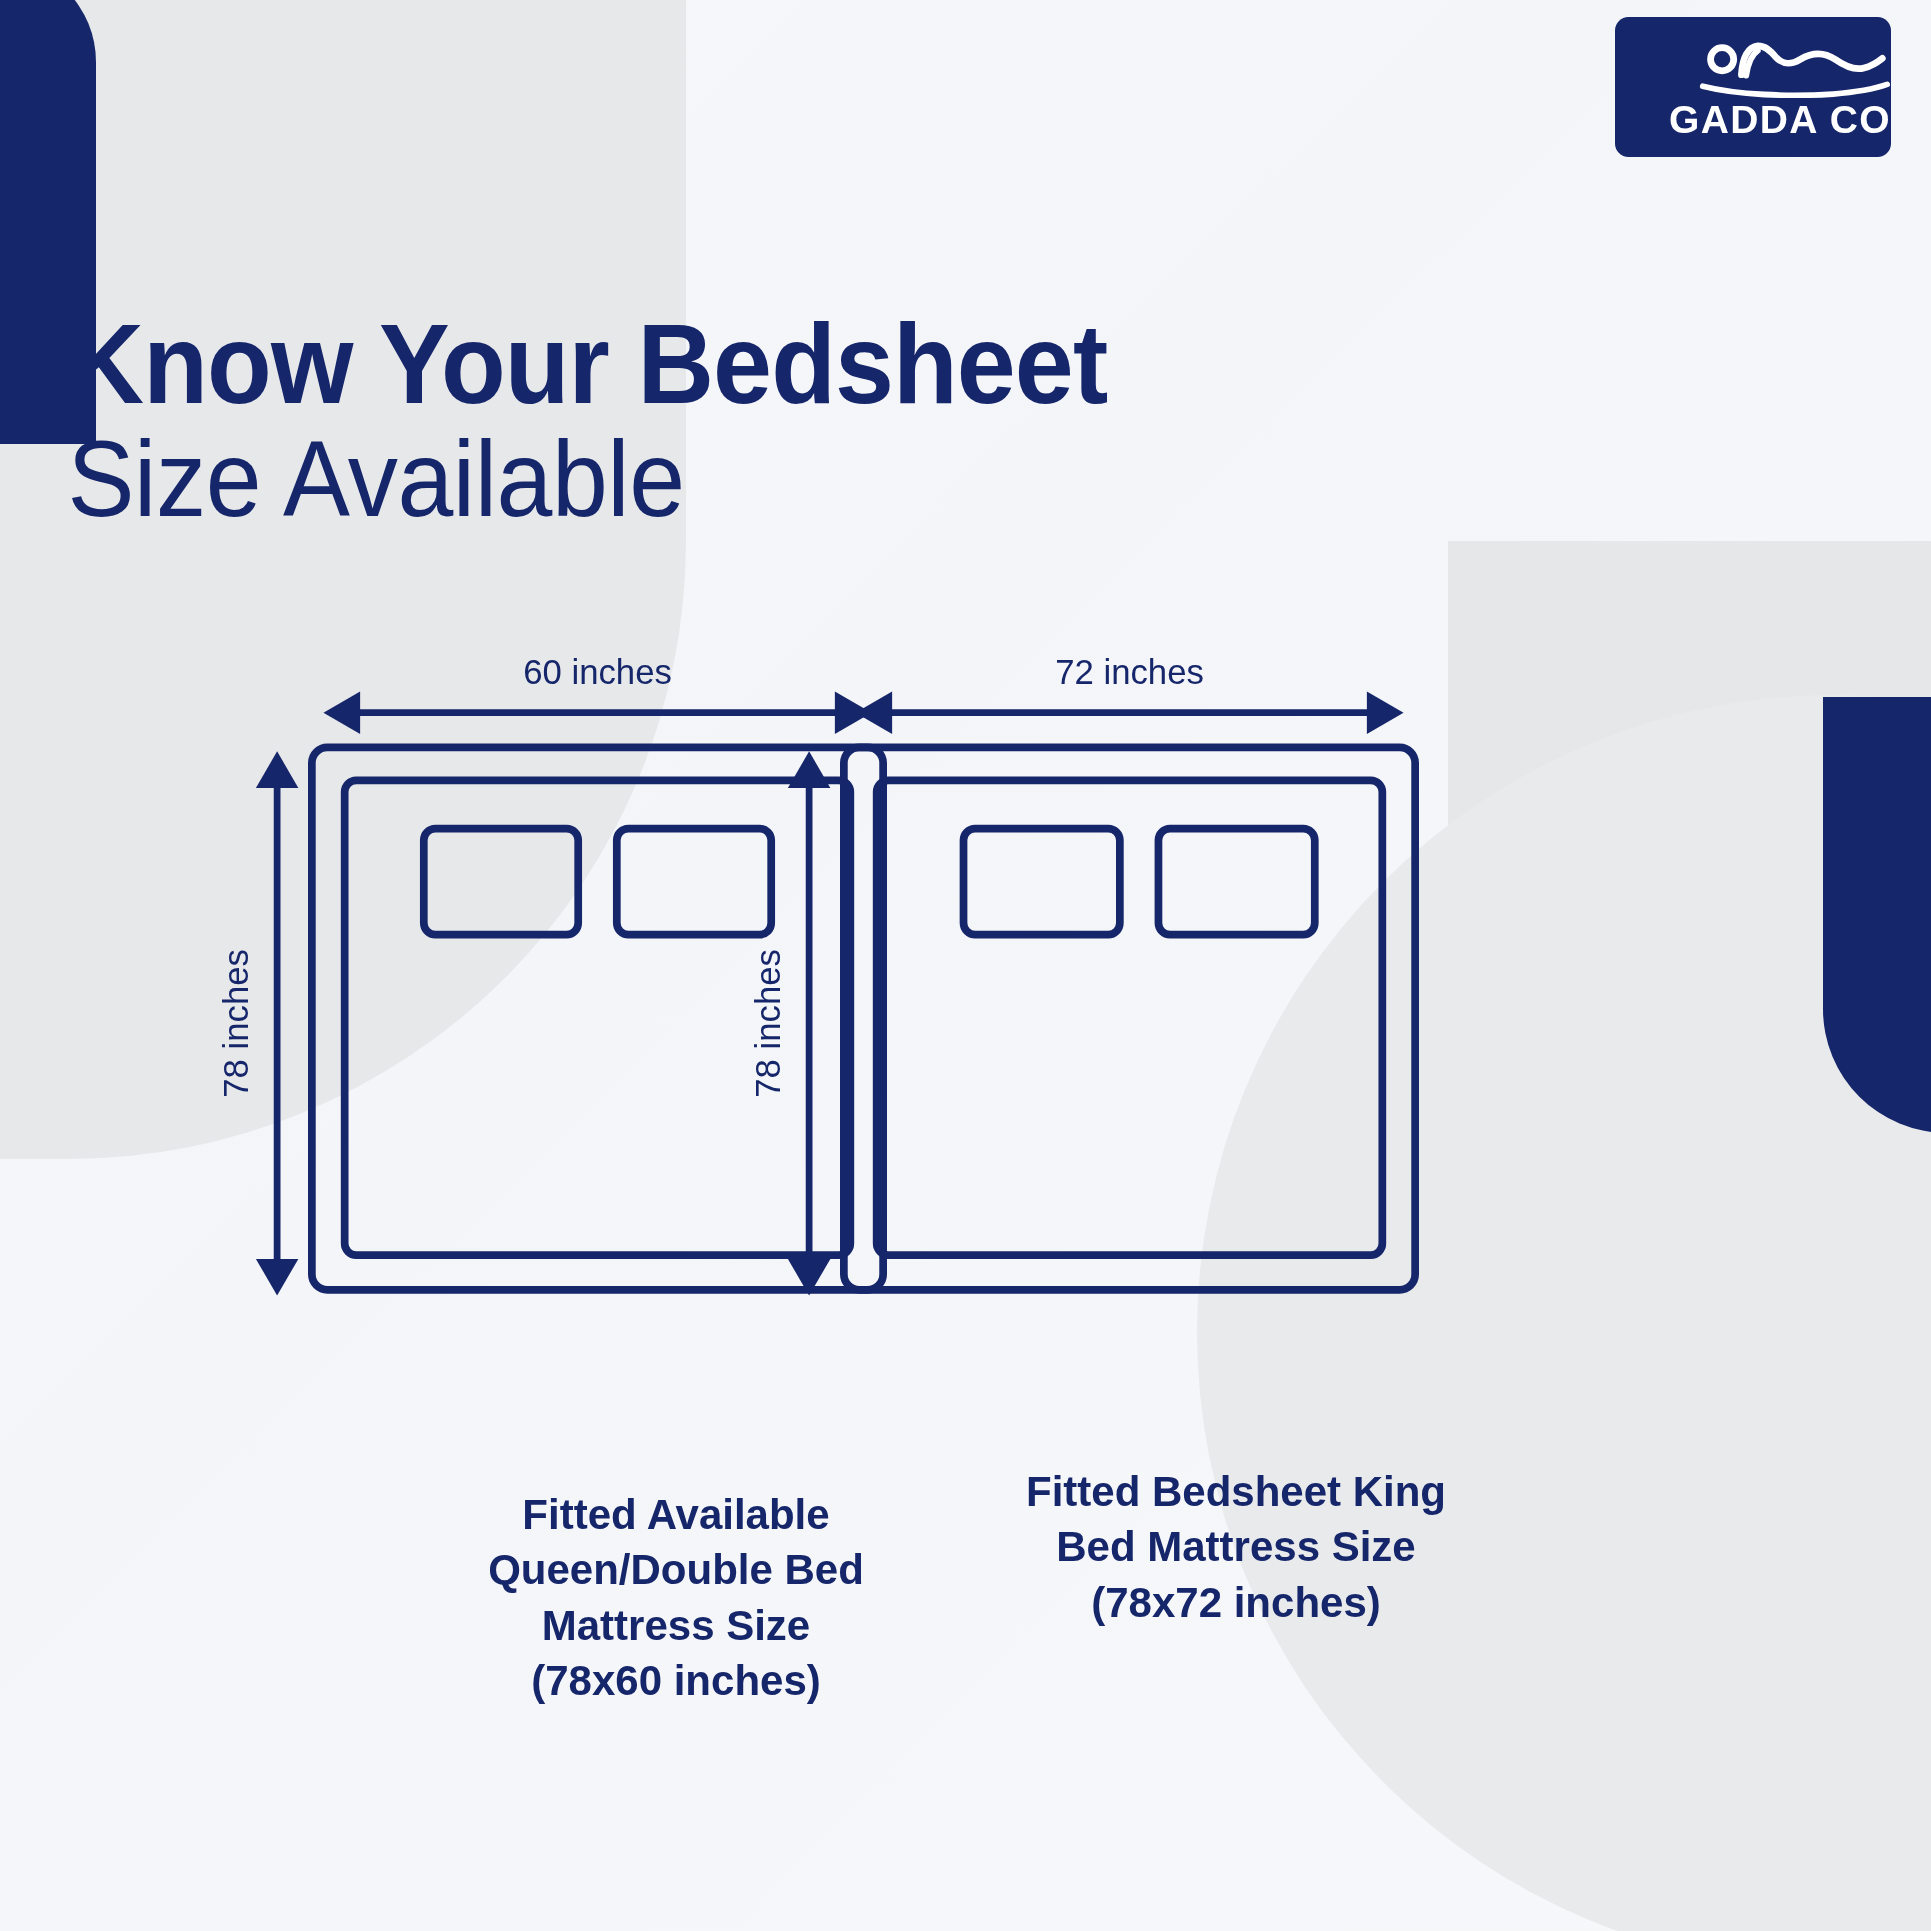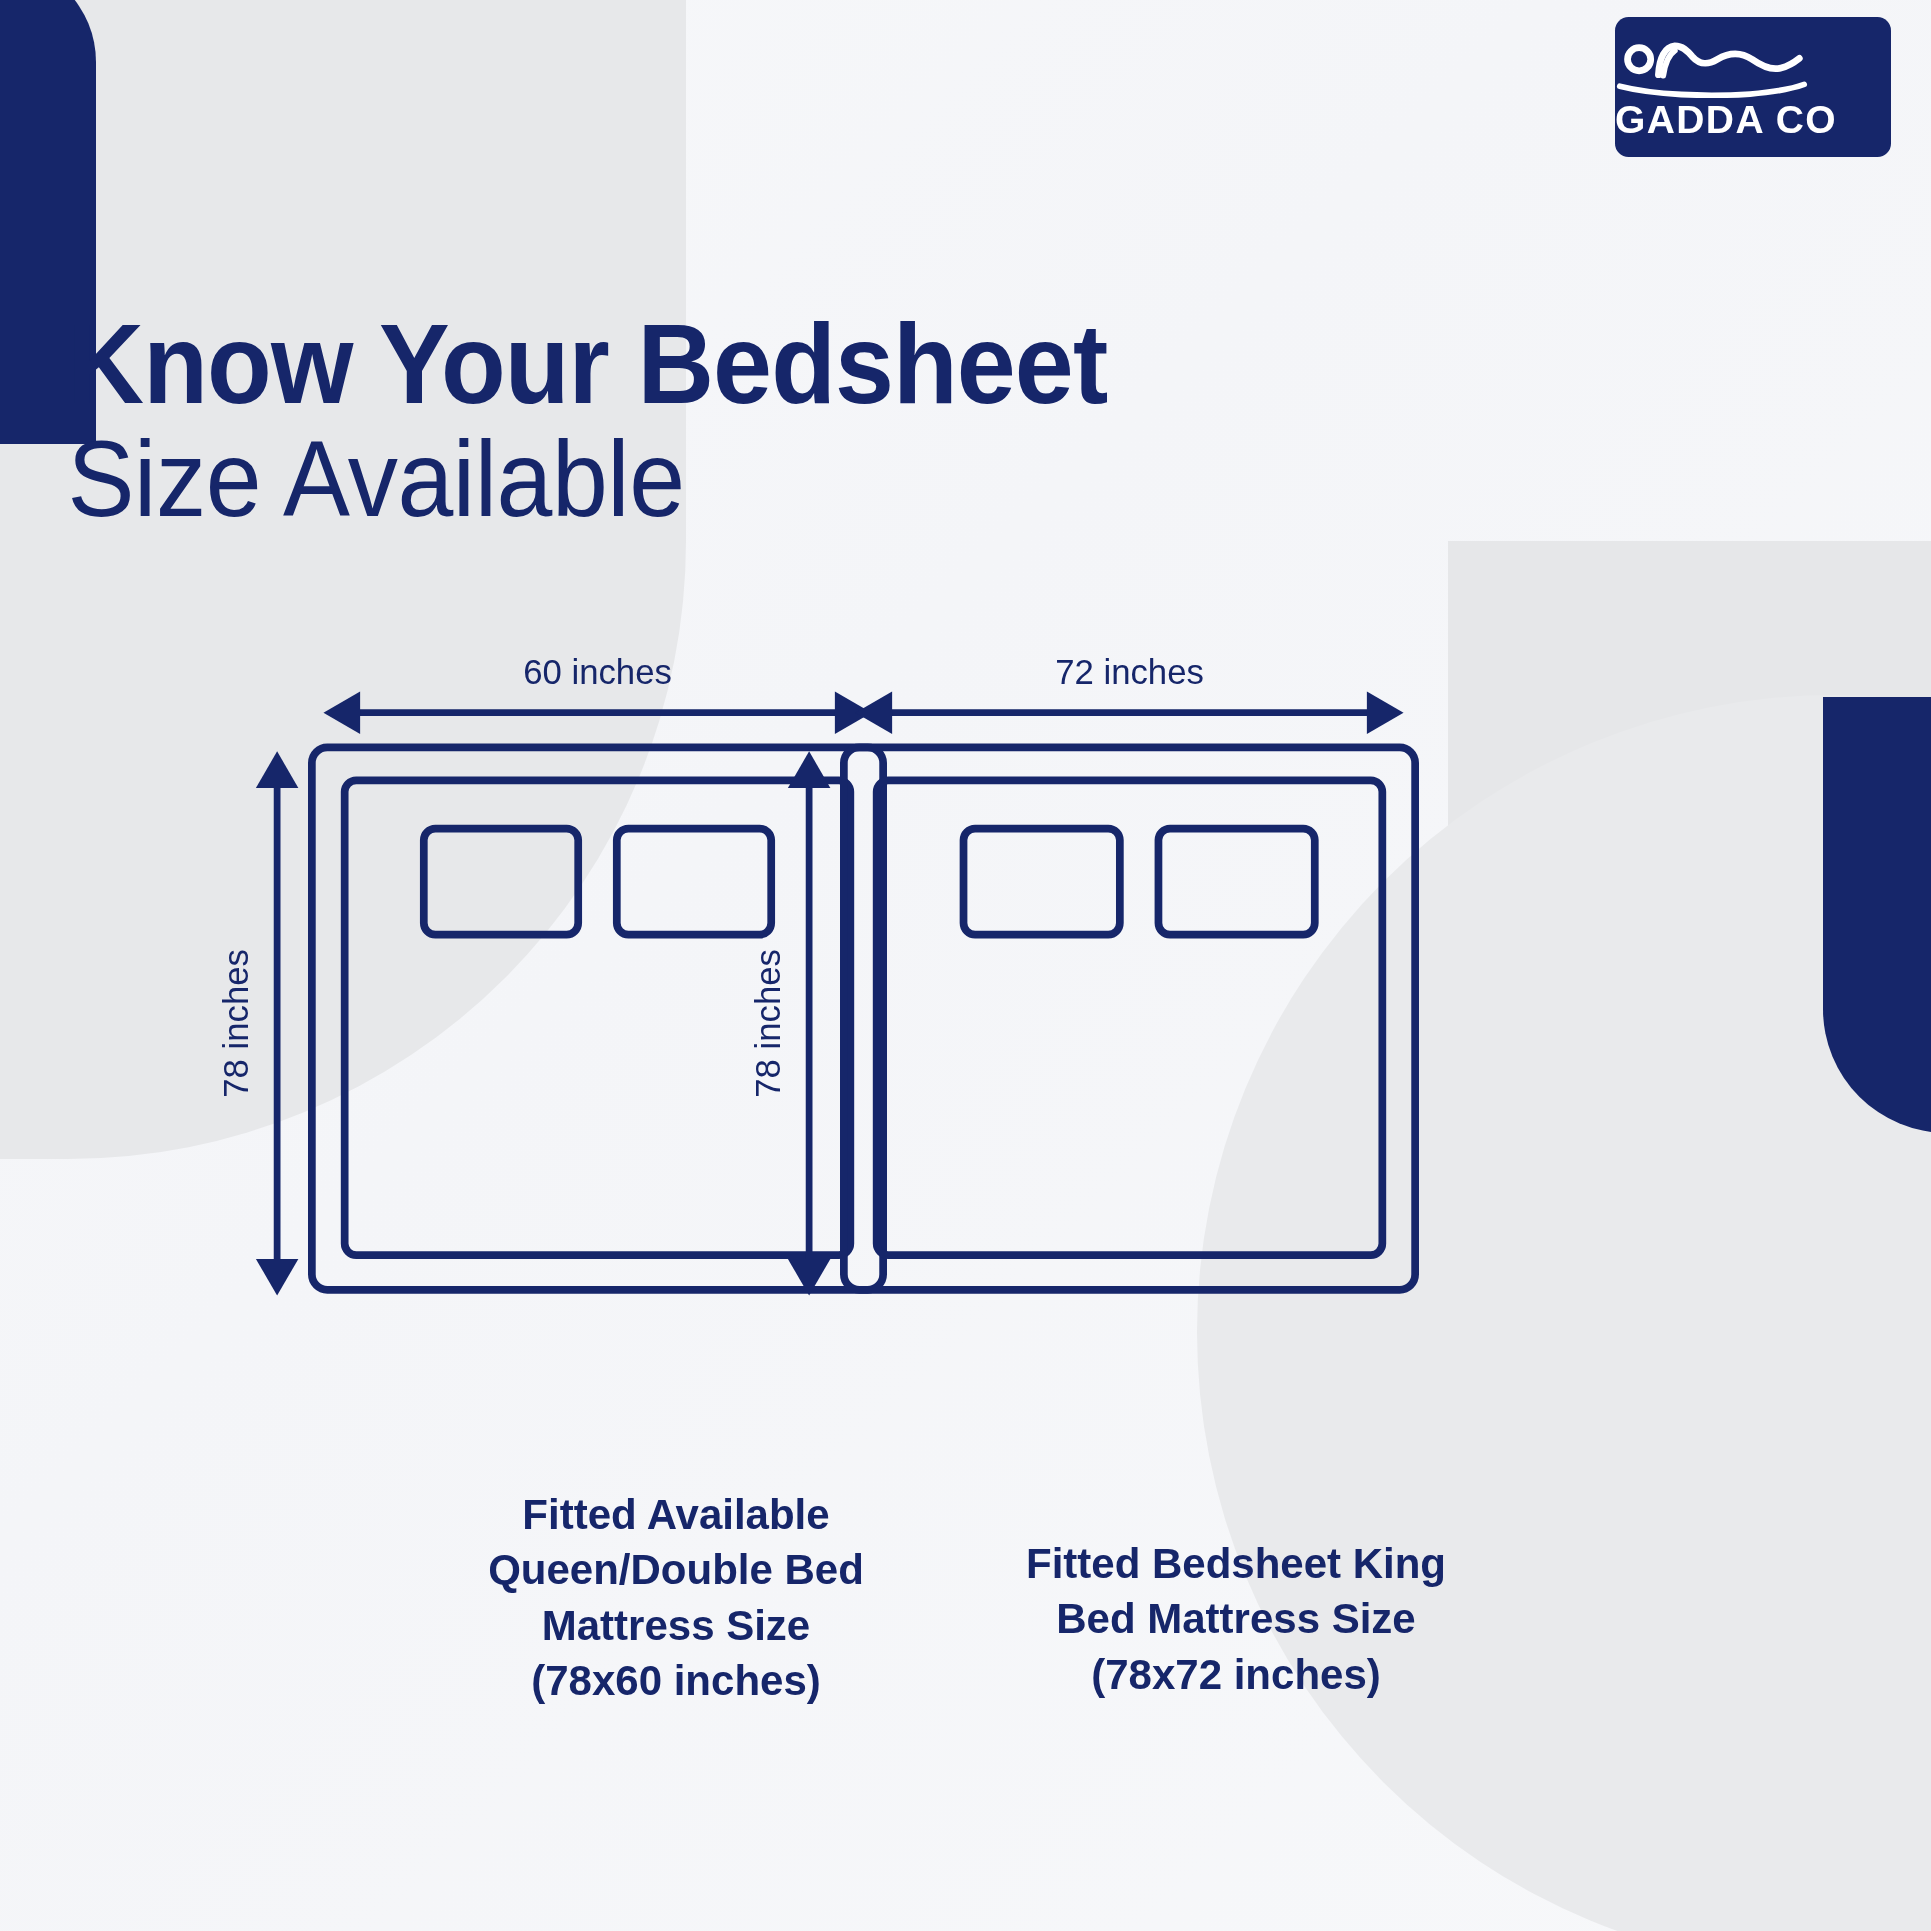--- a/index.html
+++ b/index.html
@@ -71,21 +71,21 @@
   .logo {
     position: absolute;
     left: 1615px;
     top: 17.4px;
     width: 276px;
     height: 140px;
     background: #16266a;
     border-radius: 13.5px;
     display: flex;
     flex-direction: column;
-    align-items: flex-start;
+    align-items: flex-end;
     justify-content: center;
     gap: 1.9px;
   }
   .logo-mark { width: 193px; height: 62px; display: block; }
   .logo-text {
     color: #ffffff;
     font-size: 39px;
     font-weight: bold;
     letter-spacing: 1.4px;
     line-height: 1;
@@ -133,21 +133,21 @@
   .caption {
     position: absolute;
     text-align: center;
     font-size: 42px;
     font-weight: bold;
     line-height: 1.32;
     color: #16266a;
     white-space: pre-line;
   }
   .caption.left  { left: 251px;  top: 1487px; width: 850px; }
-  .caption.right { left: 811px;  top: 1536px; width: 850px; }
+  .caption.right { left: 811px;  top: 1464px; width: 850px; }
 </style>
 </head>
 <body>
 
 <div id="canvas">
 
   <div class="bg-layer">
     <div class="grey-quarter-tl"></div>
     <div class="grey-soft-mid"></div>
     <div class="grey-circle-br"></div>

